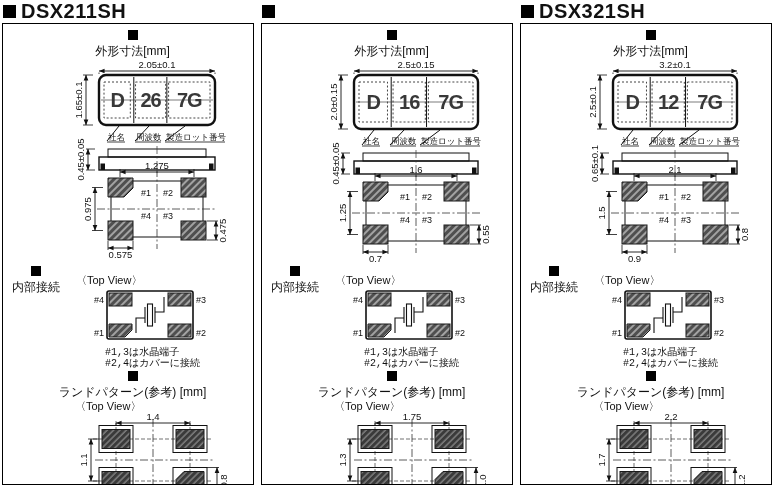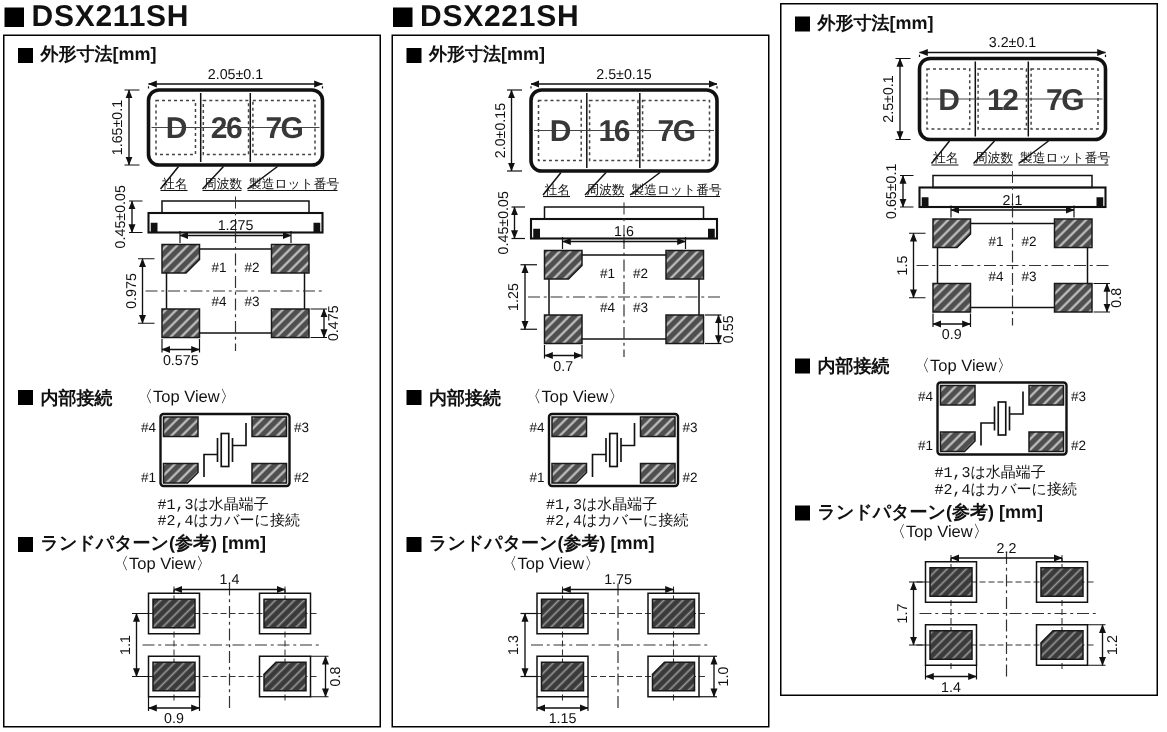--- a/index.html
+++ b/index.html
@@ -9,21 +9,21 @@
   .card{position:absolute;top:2px;width:252px;}
   .card:nth-of-type(1){left:2px;}
   .card:nth-of-type(2){left:261px;}
   .card:nth-of-type(3){left:520px;}
   .card-title{display:flex;align-items:center;gap:5px;height:18px;margin:0 0 3px 1px;
               font-size:20px;font-weight:bold;letter-spacing:.5px;}
   .sq{display:inline-block;width:13px;height:13px;background:#000;flex:0 0 auto;}
   .card-box{border:1px solid #000;height:462px;box-sizing:border-box;
             padding-top:6px;overflow:hidden;background:#fff;}
   .sec-title{display:flex;align-items:center;gap:5px;margin:0 0 1px 9px;
-             font-size:12px;font-weight:bold;line-height:13px;white-space:nowrap;}
+             font-size:12px;font-weight:normal;line-height:13px;white-space:nowrap;flex-direction:column;}
   .sq2{display:inline-block;width:10px;height:10px;background:#000;flex:0 0 auto;}
   .sec-row{display:flex;align-items:center;margin:2px 0 1px 9px;height:14px;}
   .sec-row .sec-title{margin:0;}
   .tv{font-size:11px;line-height:13px;color:#111;}
   .sec-row .tv{margin-left:16px;}
   .tv-center{margin:0 0 0 72px;height:12px;font-size:11px;line-height:12px;}
   .notes{margin:1px 0 2px 102px;font-size:10px;line-height:11px;height:22px;white-space:nowrap;font-family:Liberation Mono, monospace;}
   svg{display:block;}
 </style>
 </head>
@@ -185,21 +185,20 @@
           <line x1="204" y1="82.5" x2="216" y2="82.5" stroke="#111111" stroke-width="0.8"></line>
           <line x1="214" y1="55.5" x2="214" y2="82.5" stroke="#111111" stroke-width="0.9" marker-start="url(#arr)" marker-end="url(#arr)"></line>
           <text x="223.5" y="69" font-size="9.5" fill="#111111" text-anchor="middle" font-family="Liberation Sans, DejaVu Sans, sans-serif" transform="rotate(-90 223.5 69)">0.8</text>
         </svg>
     </div>
   </section>
 
   <section class="card">
     <h1 class="card-title">
         <span class="sq"></span>
-        <span>DSX221SH</span>
       </h1>
     <div class="card-box">
       <div class="sec-title">
           <span class="sq2"></span>
           <span>外形寸法[mm]</span>
         </div>
       <svg class="outline" width="252" height="212" viewBox="0 0 252 212">
           <line x1="92" y1="13.5" x2="92" y2="15" stroke="#111111" stroke-width="0.8"></line>
           <line x1="216" y1="13.5" x2="216" y2="15" stroke="#111111" stroke-width="0.8"></line>
           <line x1="92" y1="12" x2="216" y2="12" stroke="#111111" stroke-width="0.9" marker-start="url(#arr)" marker-end="url(#arr)"></line>
@@ -325,20 +324,24 @@
           <text x="113" y="100" font-size="9.5" fill="#111111" text-anchor="middle" font-family="Liberation Sans, DejaVu Sans, sans-serif">1.15</text>
           <line x1="204" y1="55.5" x2="216" y2="55.5" stroke="#111111" stroke-width="0.8"></line>
           <line x1="204" y1="82.5" x2="216" y2="82.5" stroke="#111111" stroke-width="0.8"></line>
           <line x1="214" y1="55.5" x2="214" y2="82.5" stroke="#111111" stroke-width="0.9" marker-start="url(#arr)" marker-end="url(#arr)"></line>
           <text x="223.5" y="69" font-size="9.5" fill="#111111" text-anchor="middle" font-family="Liberation Sans, DejaVu Sans, sans-serif" transform="rotate(-90 223.5 69)">1.0</text>
         </svg>
     </div>
   </section>
 
   <section class="card">
+    <h1 class="card-title">
+        <span class="sq"></span>
+        <span>DSX321SH</span>
+      </h1>
     <div class="card-box">
       <div class="sec-title">
           <span class="sq2"></span>
           <span>外形寸法[mm]</span>
         </div>
       <svg class="outline" width="252" height="212" viewBox="0 0 252 212">
           <line x1="92" y1="13.5" x2="92" y2="15" stroke="#111111" stroke-width="0.8"></line>
           <line x1="216" y1="13.5" x2="216" y2="15" stroke="#111111" stroke-width="0.8"></line>
           <line x1="92" y1="12" x2="216" y2="12" stroke="#111111" stroke-width="0.9" marker-start="url(#arr)" marker-end="url(#arr)"></line>
           <text x="154" y="8.5" font-size="9.5" fill="#111111" text-anchor="middle" font-family="Liberation Sans, DejaVu Sans, sans-serif">3.2±0.1</text>

